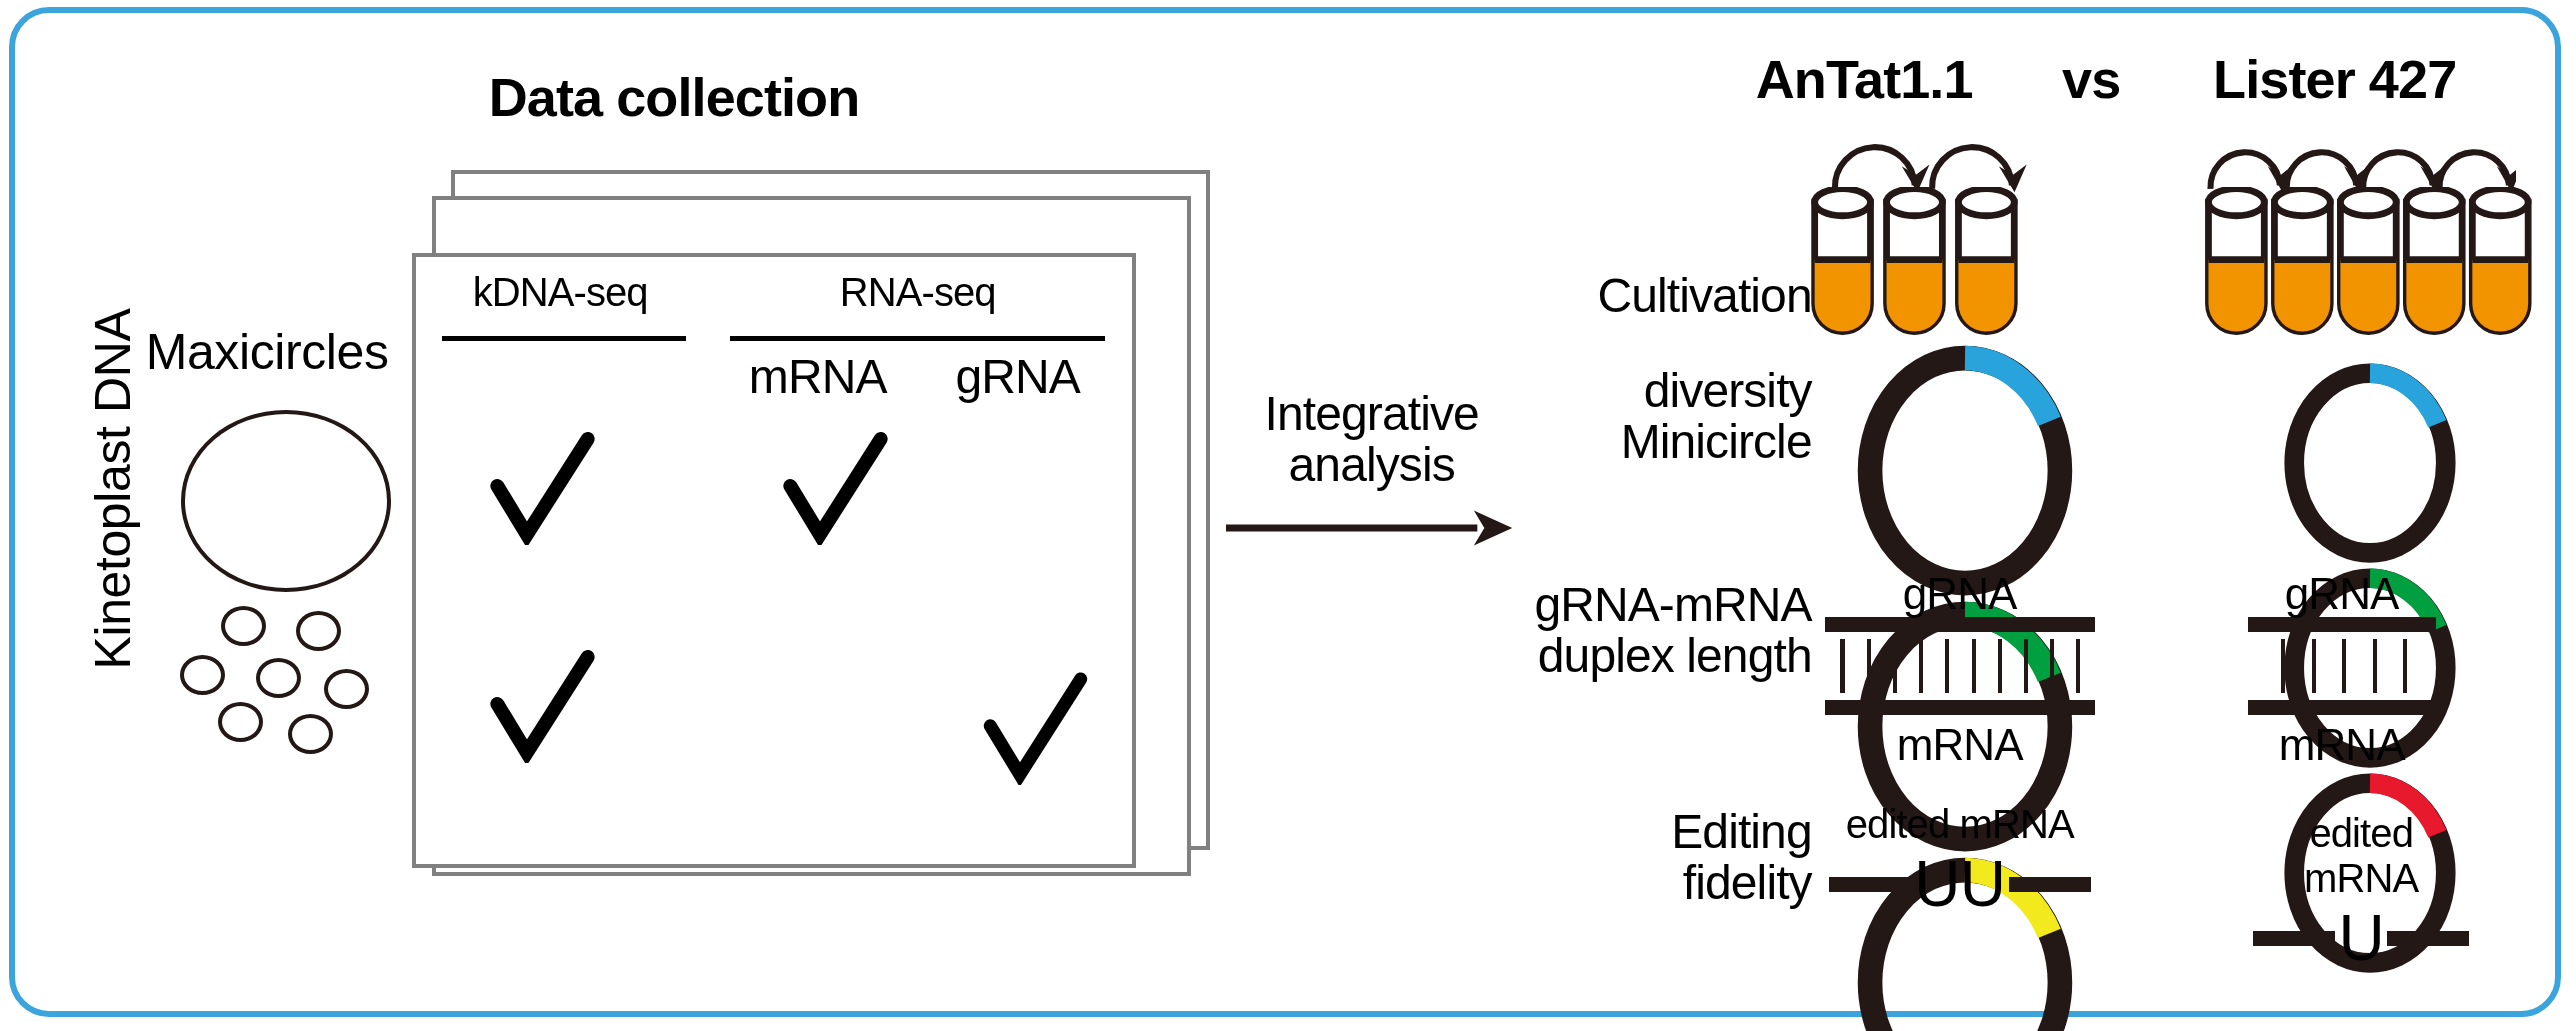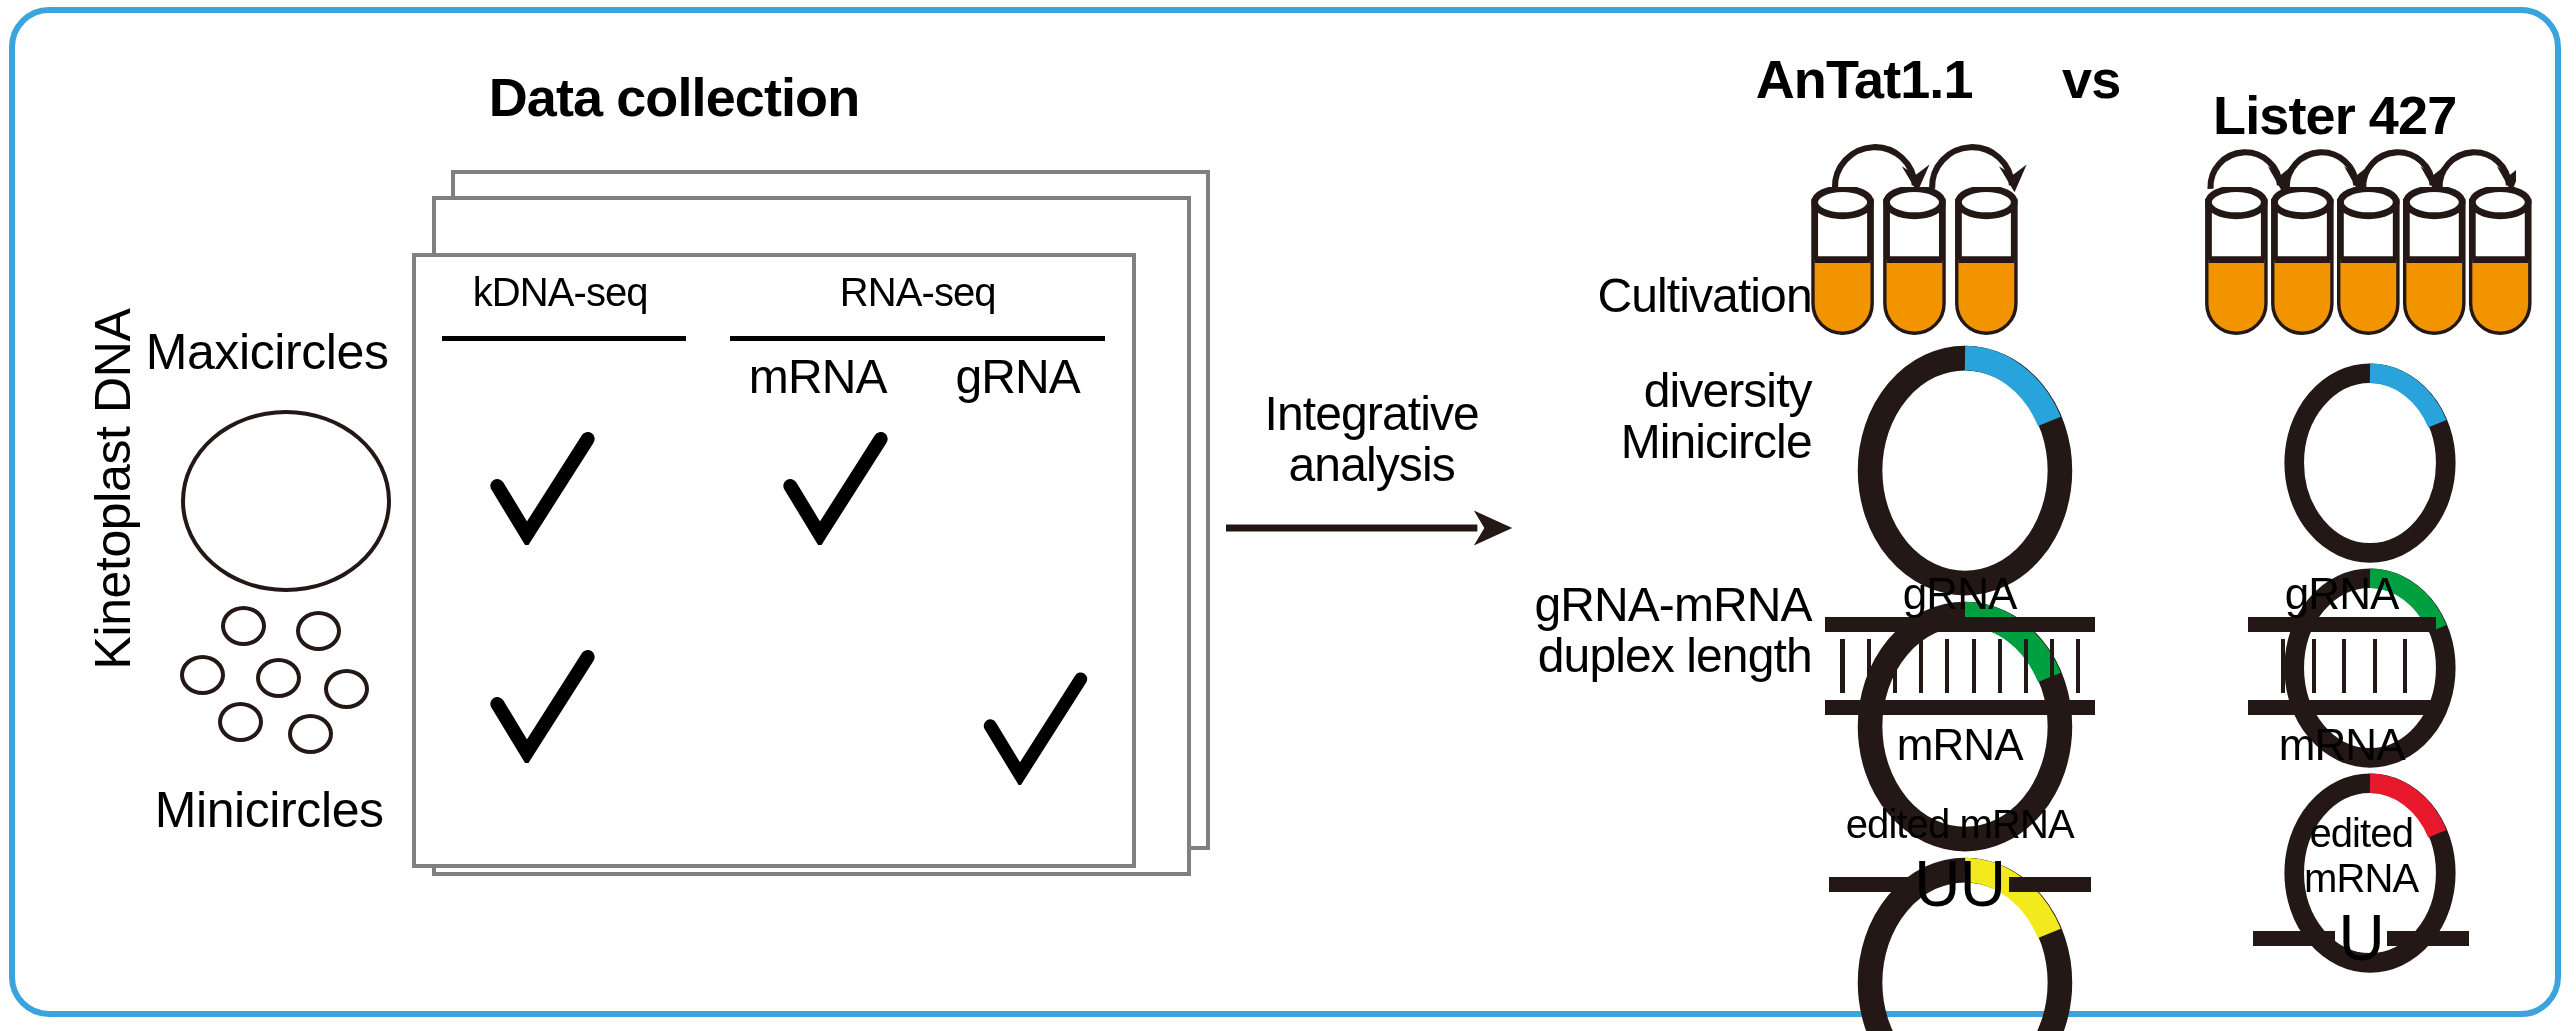--- a/index.html
+++ b/index.html
@@ -63,21 +63,21 @@
   .ia-arrow{position:absolute; left:1211px; top:493px; width:288px; height:44px;}
 
   
   .strain{
     position:absolute; top:35px; font-size:54px; font-weight:bold;
     letter-spacing:-0.9px; text-align:center;
   }
   .strain-a{left:1684px; width:331px;}
   .vs{position:absolute; left:2024px; top:35px; width:105px; text-align:center;
       font-size:54px; font-weight:bold; letter-spacing:-0.9px;}
-  .strain-b{left:2137px; width:366px;margin-top:36px;}
+  .strain-b{left:2137px; width:366px;}
 
   .rowlabel{
     position:absolute; text-align:right; font-size:48px;
     line-height:1.06; letter-spacing:-0.9px;
   }
   .rl-cult{left:1343px; top:222px; width:454px;margin-top:36px;}
   .rl-mini{left:1387px; top:353px; width:410px;}
   .rl-dup{left:1396px; top:567px; width:401px;}
   .rl-edit{left:1431px; top:794px; width:366px;}
 
@@ -122,21 +122,20 @@
   <div class="minicircles">
     <span style="left:45px;  top:0px;"></span>
     <span style="left:120px; top:5.2px;"></span>
     <span style="left:4.4px;   top:49px;"></span>
     <span style="left:80px;  top:52px;"></span>
     <span style="left:148px; top:63px;"></span>
     <span style="left:42px;  top:96px;"></span>
     <span style="left:112px; top:108px;"></span>
   </div>
 
-  <div class="mini-label">Minicircles</div>
 
   <div class="dc-title">Data collection</div>
 
   <div class="card card3"></div>
   <div class="card card2"></div>
   <div class="card card1"></div>
 
   <div class="hdr hdr-kdna">kDNA-seq</div>
   <div class="hdr hdr-rna">RNA-seq</div>
   <div class="rule rule-kdna"></div>
@@ -315,20 +314,24 @@
       <i style="left:33px;"></i>
         <i style="left:64px;"></i>
         <i style="left:94px;"></i>
       <i style="left:125px;"></i>
         <i style="left:155px;"></i>
     </div>
     <div class="dup-bot"></div>
     <div class="dup-lbl" style="margin-top:7px;">mRNA</div>
   </div>
 
+  <div class="rowlabel rl-edit">
+    <div>Editing</div>
+    <div>fidelity</div>
+  </div>
 
   <div class="fid fid-a">
     <div class="fid-lbl">edited mRNA</div>
     <div class="fid-row">
       <span class="fid-bar" style="width:91px;"></span>
       <span class="fid-u">UU</span>
       <span class="fid-bar" style="width:91px;"></span>
     </div>
   </div>
 

